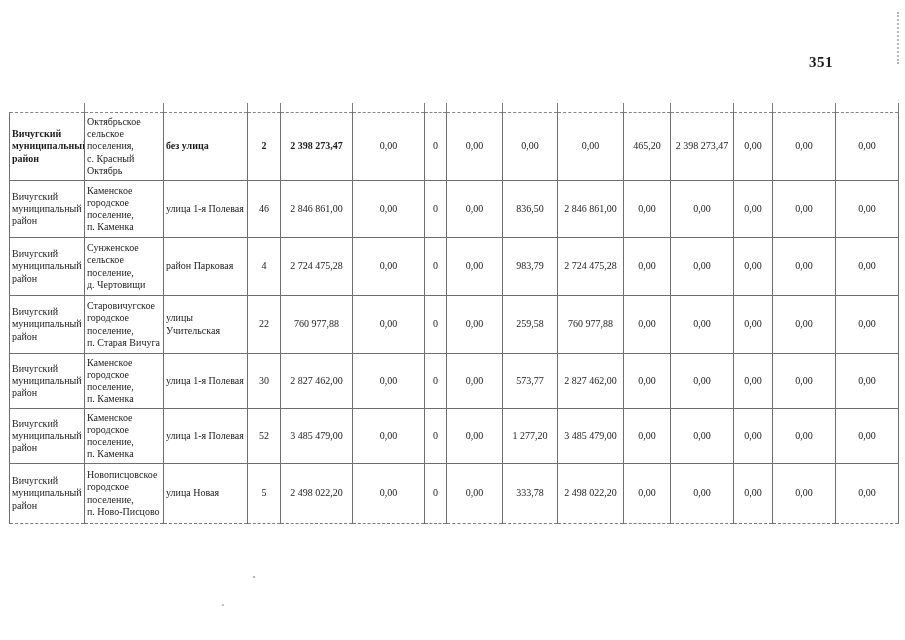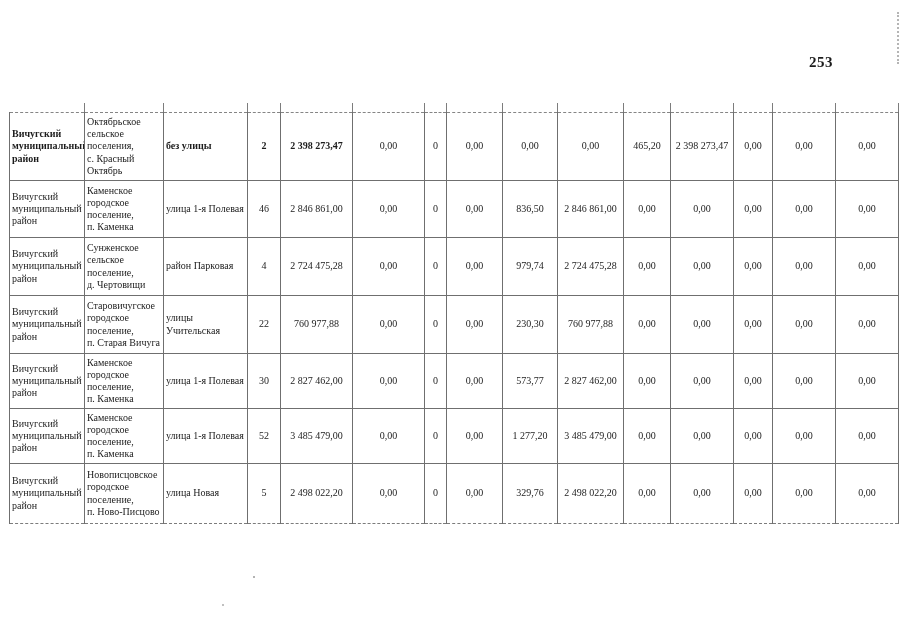--- a/index.html
+++ b/index.html
@@ -66,21 +66,21 @@
     width: 2px; height: 2px; background: #9a9a9a; border-radius: 50%;
   }
   .artifact-dot-2 {
     position: absolute; left: 222px; top: 604px;
     width: 2px; height: 2px; background: #ababab; border-radius: 50%;
   }
 </style>
 </head>
 <body>
 
-<div class="page-number">253</div>
+<div class="page-number">351</div>
 
 <div class="top-ticks"></div>
 <div class="artifact-edge"></div>
 <div class="artifact-dot-1"></div>
 <div class="artifact-dot-2"></div>
 
 <table class="doc">
   <colgroup>
     <col style="width:75px">
       <col style="width:79px">
@@ -101,21 +101,21 @@
   <tbody>
     <tr class="r0">
       <td class="txt c1 b">Вичугский
 муниципальный
 район</td>
       <td class="txt c2">Октябрьское
 сельское
 поселения,
 с. Красный
 Октябрь</td>
-      <td class="txt c3 b">без улицы</td>
+      <td class="txt c3 b">без улица</td>
       <td class="num b">2</td>
       <td class="num b">2 398 273,47</td>
       <td class="num">0,00</td>
       <td class="num">0</td>
       <td class="num">0,00</td>
       <td class="num">0,00</td>
       <td class="num">0,00</td>
       <td class="num">465,20</td>
       <td class="num">2 398 273,47</td>
       <td class="num">0,00</td>
@@ -151,21 +151,21 @@
       <td class="txt c2">Сунженское
 сельское
 поселение,
 д. Чертовищи</td>
       <td class="txt c3">район Парковая</td>
       <td class="num">4</td>
       <td class="num">2 724 475,28</td>
       <td class="num">0,00</td>
       <td class="num">0</td>
       <td class="num">0,00</td>
-      <td class="num">979,74</td>
+      <td class="num">983,79</td>
       <td class="num">2 724 475,28</td>
       <td class="num">0,00</td>
       <td class="num">0,00</td>
       <td class="num">0,00</td>
       <td class="num">0,00</td>
       <td class="num">0,00</td>
     </tr>
     <tr class="r3">
       <td class="txt c1">Вичугский
 муниципальный
@@ -174,21 +174,21 @@
 городское
 поселение,
 п. Старая Вичуга</td>
       <td class="txt c3">улицы
 Учительская</td>
       <td class="num">22</td>
       <td class="num">760 977,88</td>
       <td class="num">0,00</td>
       <td class="num">0</td>
       <td class="num">0,00</td>
-      <td class="num">230,30</td>
+      <td class="num">259,58</td>
       <td class="num">760 977,88</td>
       <td class="num">0,00</td>
       <td class="num">0,00</td>
       <td class="num">0,00</td>
       <td class="num">0,00</td>
       <td class="num">0,00</td>
     </tr>
     <tr class="r4">
       <td class="txt c1">Вичугский
 муниципальный
@@ -240,21 +240,21 @@
       <td class="txt c2">Новописцовское
 городское
 поселение,
 п. Ново-Писцово</td>
       <td class="txt c3">улица Новая</td>
       <td class="num">5</td>
       <td class="num">2 498 022,20</td>
       <td class="num">0,00</td>
       <td class="num">0</td>
       <td class="num">0,00</td>
-      <td class="num">329,76</td>
+      <td class="num">333,78</td>
       <td class="num">2 498 022,20</td>
       <td class="num">0,00</td>
       <td class="num">0,00</td>
       <td class="num">0,00</td>
       <td class="num">0,00</td>
       <td class="num">0,00</td>
     </tr>
   </tbody>
 </table>
 

